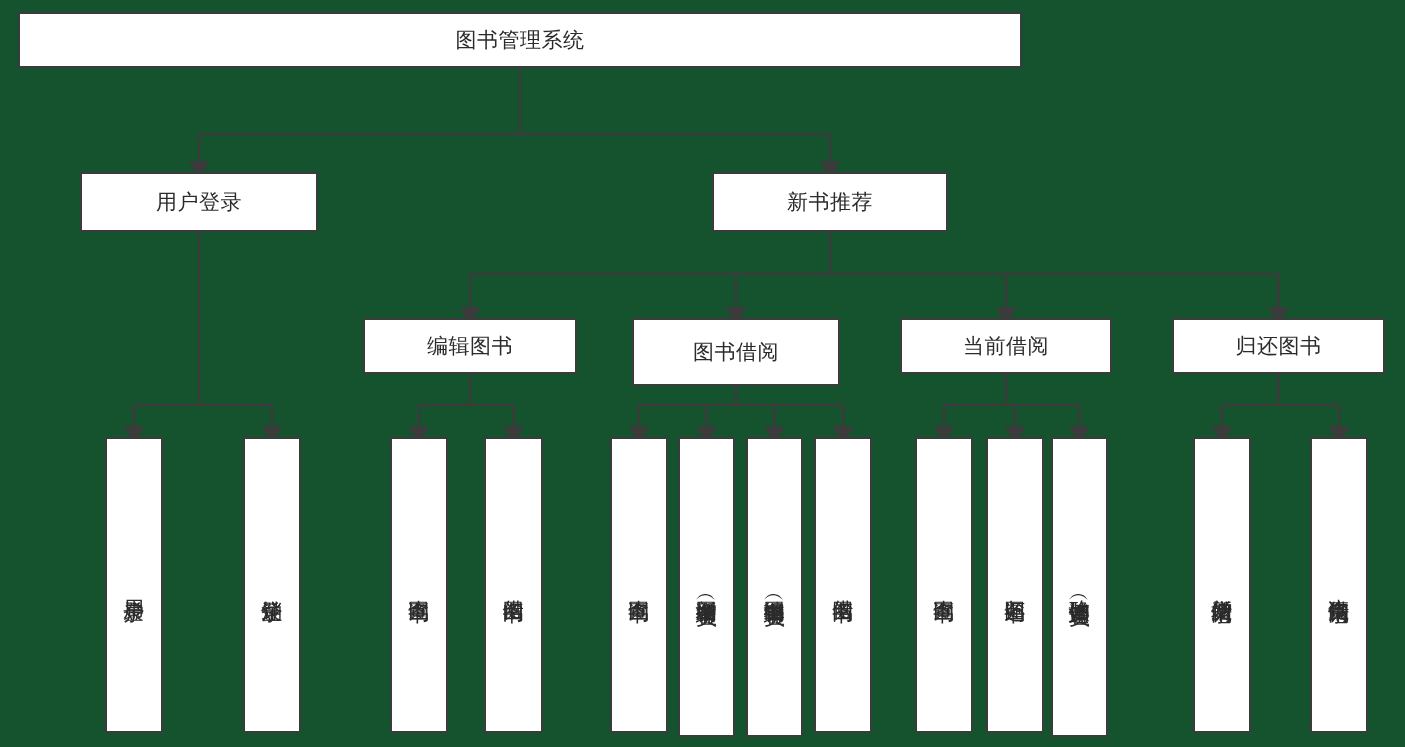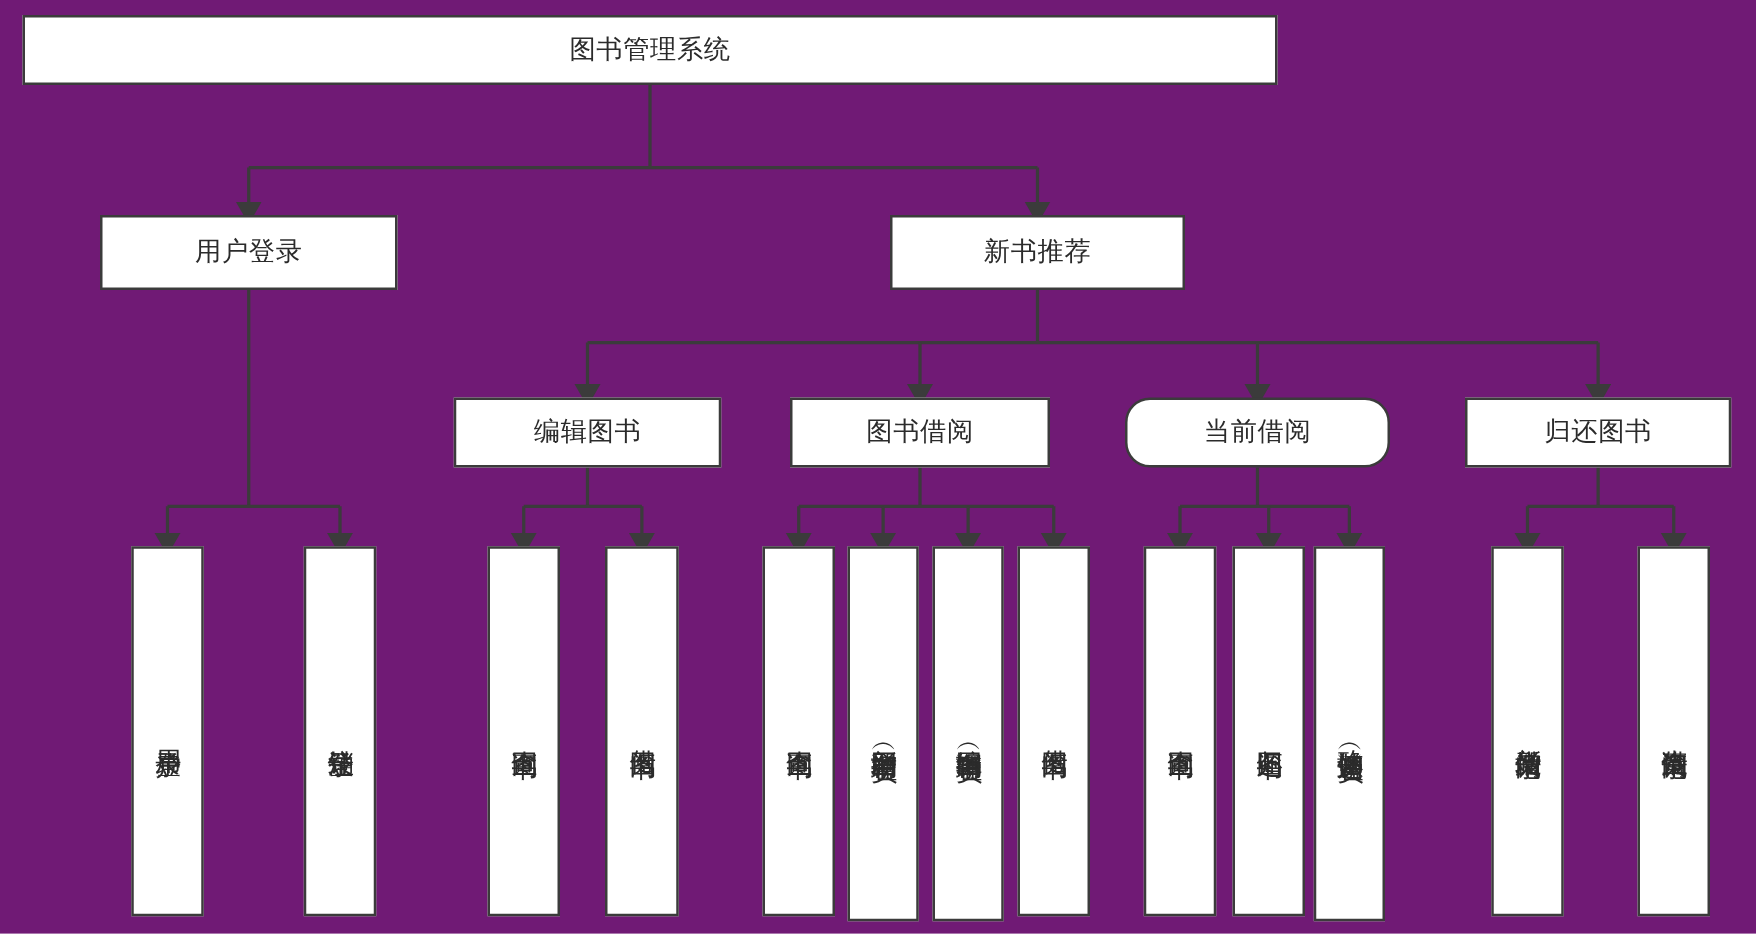--- a/index.html
+++ b/index.html
@@ -10,21 +10,21 @@
   body {
     width: 1405px;
     height: 747px;
     font-family: "Liberation Sans", "DejaVu Sans", sans-serif;
     overflow: hidden;
   }
   #diagram-root {
     position: relative;
     width: 1405px;
     height: 747px;
-    background: #701a75;
+    background: #14532d;
   }
   svg#tree-svg {
     position: absolute;
     left: 0;
     top: 0;
     width: 1405px;
     height: 747px;
   }
   .node-box {
     position: absolute;
@@ -117,24 +117,24 @@
       </div>
       <div class="node-box" style="left: 80px; top: 172px; width: 238px; height: 60px;">
         <span class="node-label-h">用户登录</span>
       </div>
       <div class="node-box" style="left: 712px; top: 172px; width: 236px; height: 60px;">
         <span class="node-label-h">新书推荐</span>
       </div>
       <div class="node-box" style="left: 363px; top: 318px; width: 214px; height: 56px;">
         <span class="node-label-h">编辑图书</span>
       </div>
-      <div class="node-box" style="left: 632px; top: 318px; width: 208px; height: 56px;">
+      <div class="node-box" style="left: 632px; top: 318px; width: 208px; height: 68px;">
         <span class="node-label-h">图书借阅</span>
       </div>
-      <div class="node-box" style="left: 900px; top: 318px; width: 212px; height: 56px; border-radius: 20px;">
+      <div class="node-box" style="left: 900px; top: 318px; width: 212px; height: 56px;">
         <span class="node-label-h">当前借阅</span>
       </div>
       <div class="node-box" style="left: 1172px; top: 318px; width: 213px; height: 56px;">
         <span class="node-label-h">归还图书</span>
       </div>
       <div class="node-box" style="left: 105px; top: 437px; width: 58px; height: 296px;">
         <span class="node-label-v">用户登录</span>
       </div>
       <div class="node-box" style="left: 243px; top: 437px; width: 58px; height: 296px;">
         <span class="node-label-v">注销登录</span>

